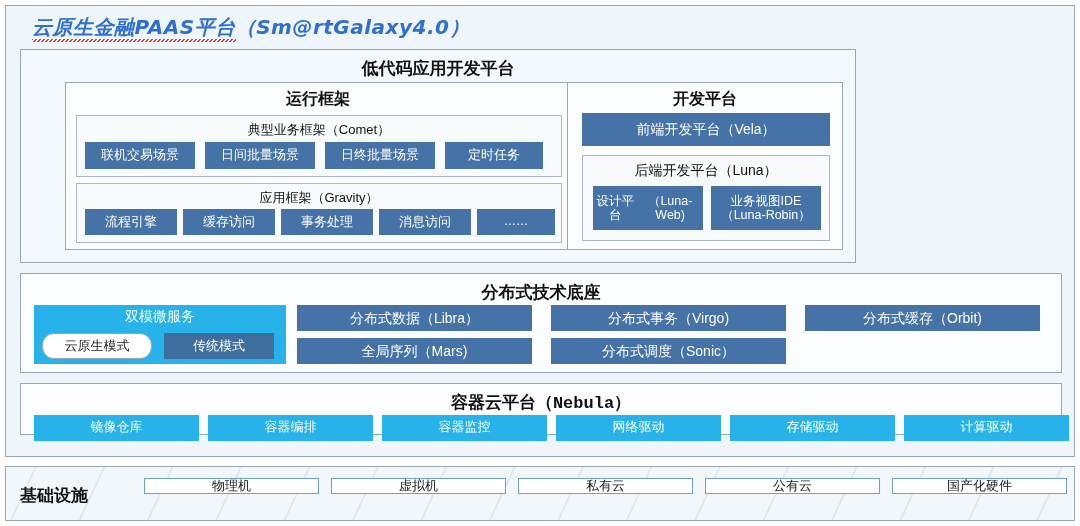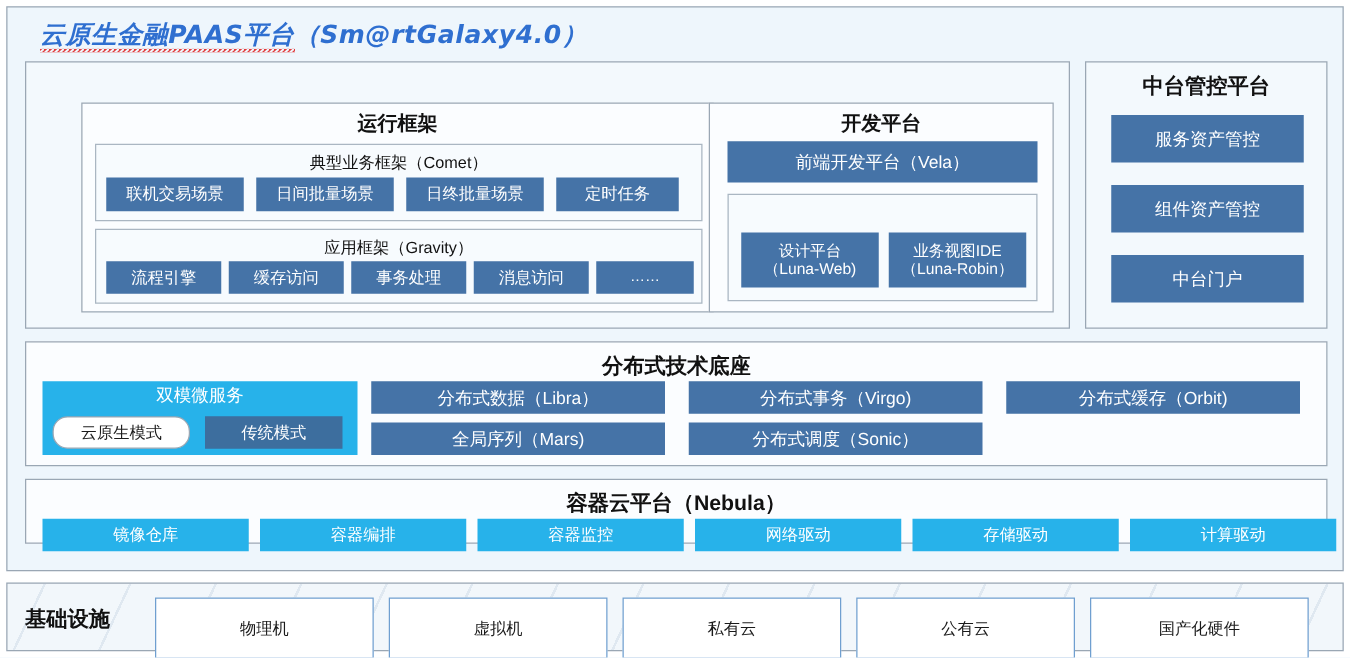--- a/index.html
+++ b/index.html
@@ -75,36 +75,37 @@
         rgba(255,255,255,0) 0 26px,
         rgba(208,220,232,.55) 26px 28px,
         rgba(255,255,255,0) 28px 62px),
       #f2f7fb;
   }
   .infra-label{
     position:absolute;left:14px;top:17px;
     font-size:17px;font-weight:bold;color:#111;
   }
   .infra-box{
-    position:absolute;top:11px;height:49px;box-sizing:border-box;
+    position:absolute;top:11px;height:16px;box-sizing:border-box;
     background:#ffffff;border:1px solid #6f9fd0;
     display:flex;align-items:center;justify-content:center;
-    font-size:13px;color:#1a1a1a;
+    font-size:13px;color:#1a1a1a;margin-left:20px;
   }
 </style>
 </head>
 <body>
 
 <div class="canvas">
 
   <div class="main-panel">
 
     <div class="title"><span class="squiggle">云原生金融PAAS平台</span><span>（Sm@rtGalaxy4.0）</span></div>
 
     <div class="frame" style="left:14px;top:43px;width:836px;height:214px;">
+      <div class="hdr h1">低代码应用开发平台</div>
 
       <div class="frame white" style="left:16px;top:32px;width:506px;height:168px;margin-left:28px;">
         <div class="hdr h2">运行框架</div>
 
         <div class="frame plain" style="left:10px;top:32px;width:486px;height:62px;">
           <div class="hdr h3">典型业务框架（Comet）</div>
           <div class="chip" style="left:8px;top:26px;width:110px;height:27px;">联机交易场景</div>
           <div class="chip" style="left:128px;top:26px;width:110px;height:27px;">日间批量场景</div>
           <div class="chip" style="left:248px;top:26px;width:110px;height:27px;">日终批量场景</div>
           <div class="chip" style="left:368px;top:26px;width:98px;height:27px;">定时任务</div>
@@ -119,58 +120,53 @@
           <div class="chip sm" style="left:400px;top:25px;width:78px;height:26px;">……</div>
         </div>
       </div>
 
       <div class="frame white" style="left:546px;top:32px;width:276px;height:168px;">
         <div class="hdr h2">开发平台</div>
 
         <div class="chip" style="left:14px;top:30px;width:248px;height:33px;font-size:14px;">前端开发平台（Vela）</div>
 
         <div class="frame plain" style="left:14px;top:72px;width:248px;height:86px;">
-          <div class="chip two" style="left:10px;top:30px;width:110px;height:44px;flex-direction:column;">
+          <div class="hdr h3" style="font-size:14px;top:6px;">后端开发平台（Luna）</div>
+          <div class="chip two" style="left:10px;top:30px;width:110px;height:44px;flex-direction:row;">
             <span>设计平台</span>
             <span>（Luna-Web)</span>
           </div>
           <div class="chip two" style="left:128px;top:30px;width:110px;height:44px;flex-direction:column;">
             <span>业务视图IDE</span>
             <span>（Luna-Robin）</span>
           </div>
         </div>
       </div>
     </div>
 
-    <div class="frame" style="left:862px;top:43px;width:194px;height:214px;">
-      <div class="hdr h1">中台管控平台</div>
-      <div class="chip" style="left:20px;top:42px;width:154px;height:38px;font-size:14px;">服务资产管控</div>
-      <div class="chip" style="left:20px;top:98px;width:154px;height:38px;font-size:14px;">组件资产管控</div>
-      <div class="chip" style="left:20px;top:154px;width:154px;height:38px;font-size:14px;">中台门户</div>
-    </div>
 
     <div class="frame white" style="left:14px;top:267px;width:1042px;height:100px;">
       <div class="hdr h1">分布式技术底座</div>
 
       <div class="chip cyan" style="left:13px;top:31px;width:252px;height:59px;display:block;">
         <div style="text-align:center;font-size:14px;color:#fff;padding-top:3px;">双模微服务</div>
         <div class="chip white" style="left:8px;top:28px;width:110px;height:26px;border-radius:12px;">云原生模式</div>
         <div class="chip" style="left:130px;top:28px;width:110px;height:26px;background:#3d6e9e;">传统模式</div>
       </div>
 
       <div class="chip" style="left:276px;top:31px;width:235px;height:26px;font-size:14px;">分布式数据（Libra）</div>
       <div class="chip" style="left:276px;top:64px;width:235px;height:26px;font-size:14px;">全局序列（Mars)</div>
 
       <div class="chip" style="left:530px;top:31px;width:235px;height:26px;font-size:14px;">分布式事务（Virgo)</div>
       <div class="chip" style="left:530px;top:64px;width:235px;height:26px;font-size:14px;">分布式调度（Sonic）</div>
 
       <div class="chip" style="left:784px;top:31px;width:235px;height:26px;font-size:14px;">分布式缓存（Orbit)</div>
     </div>
 
-    <div class="frame white" style="left:14px;top:377px;width:1042px;height:52px;">
+    <div class="frame white" style="left:14px;top:377px;width:1042px;height:52px;font-family:Liberation Mono, monospace;">
       <div class="hdr h1">容器云平台（Nebula）</div>
       <div class="chip cyan" style="left:13px;top:31px;width:165px;height:26px;">镜像仓库</div>
       <div class="chip cyan" style="left:187px;top:31px;width:165px;height:26px;">容器编排</div>
       <div class="chip cyan" style="left:361px;top:31px;width:165px;height:26px;">容器监控</div>
       <div class="chip cyan" style="left:535px;top:31px;width:165px;height:26px;">网络驱动</div>
       <div class="chip cyan" style="left:709px;top:31px;width:165px;height:26px;">存储驱动</div>
       <div class="chip cyan" style="left:883px;top:31px;width:165px;height:26px;">计算驱动</div>
     </div>
 
   </div>

